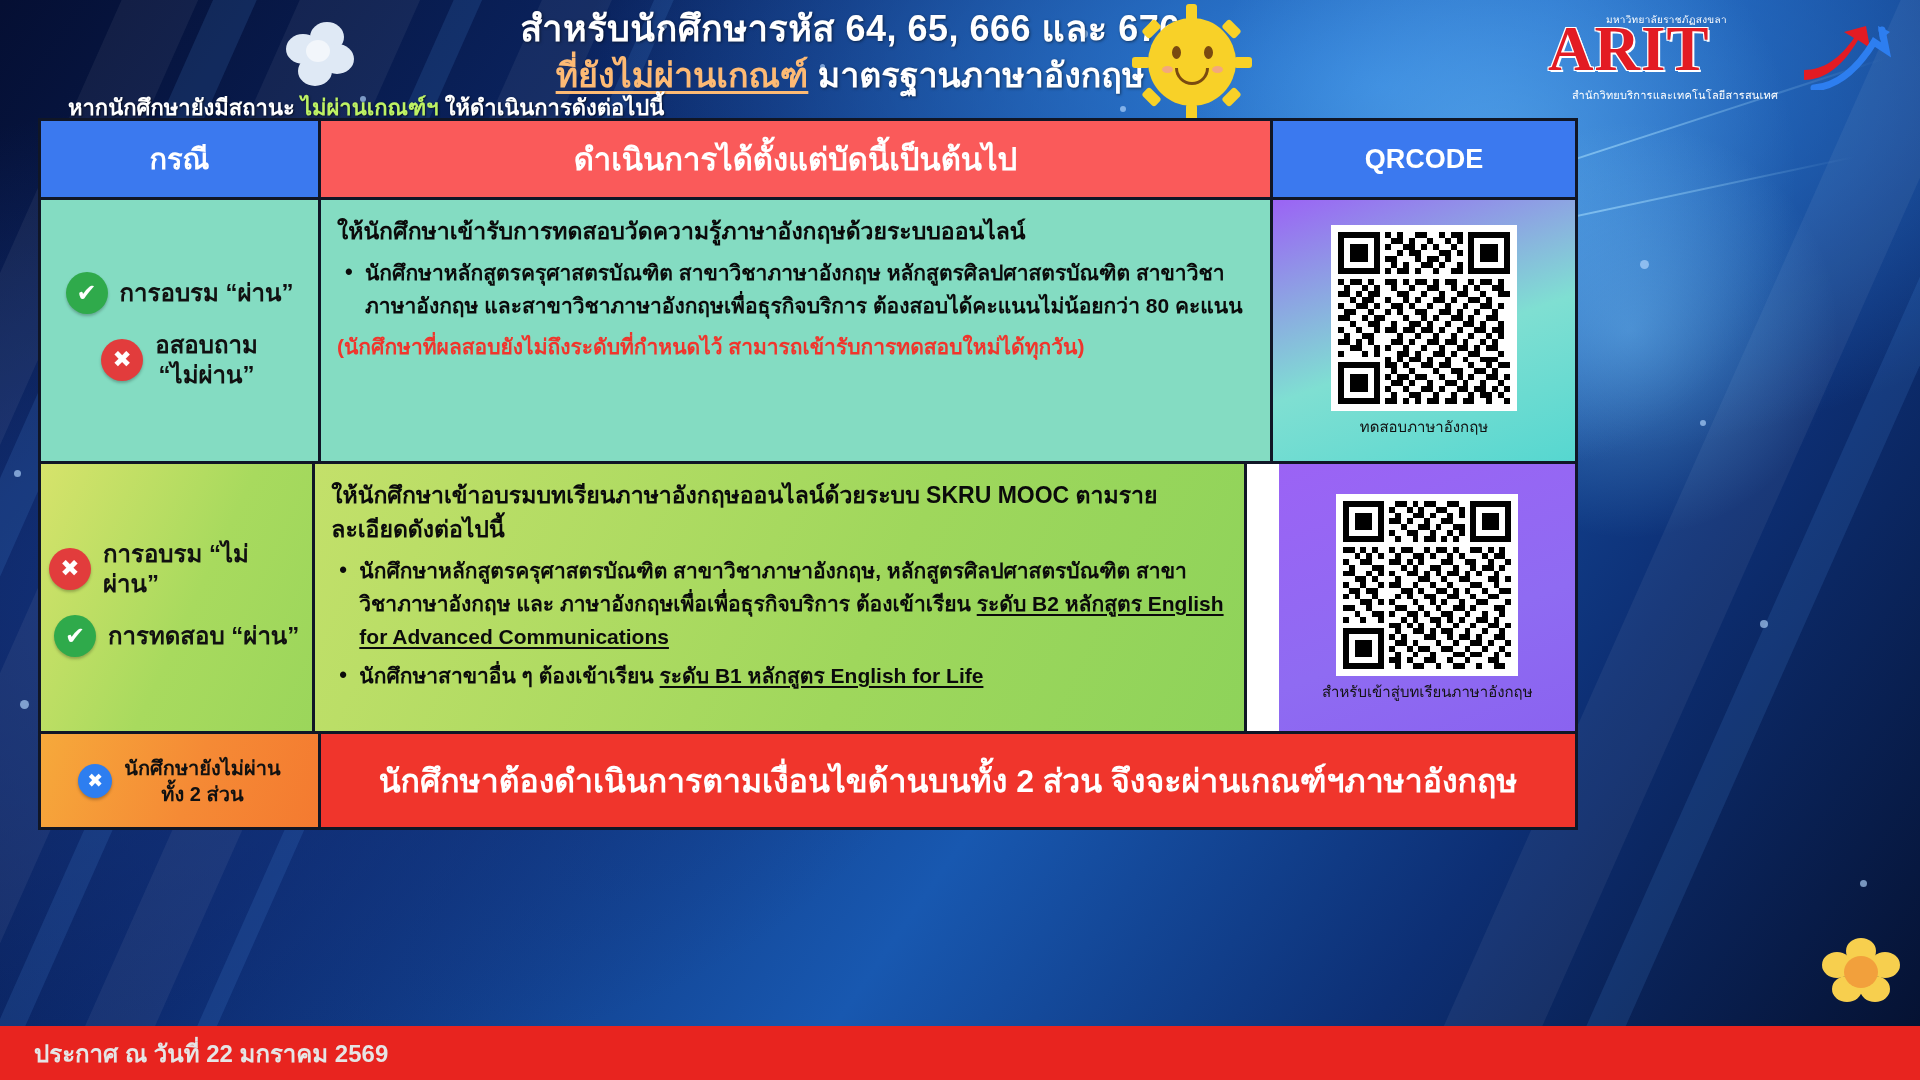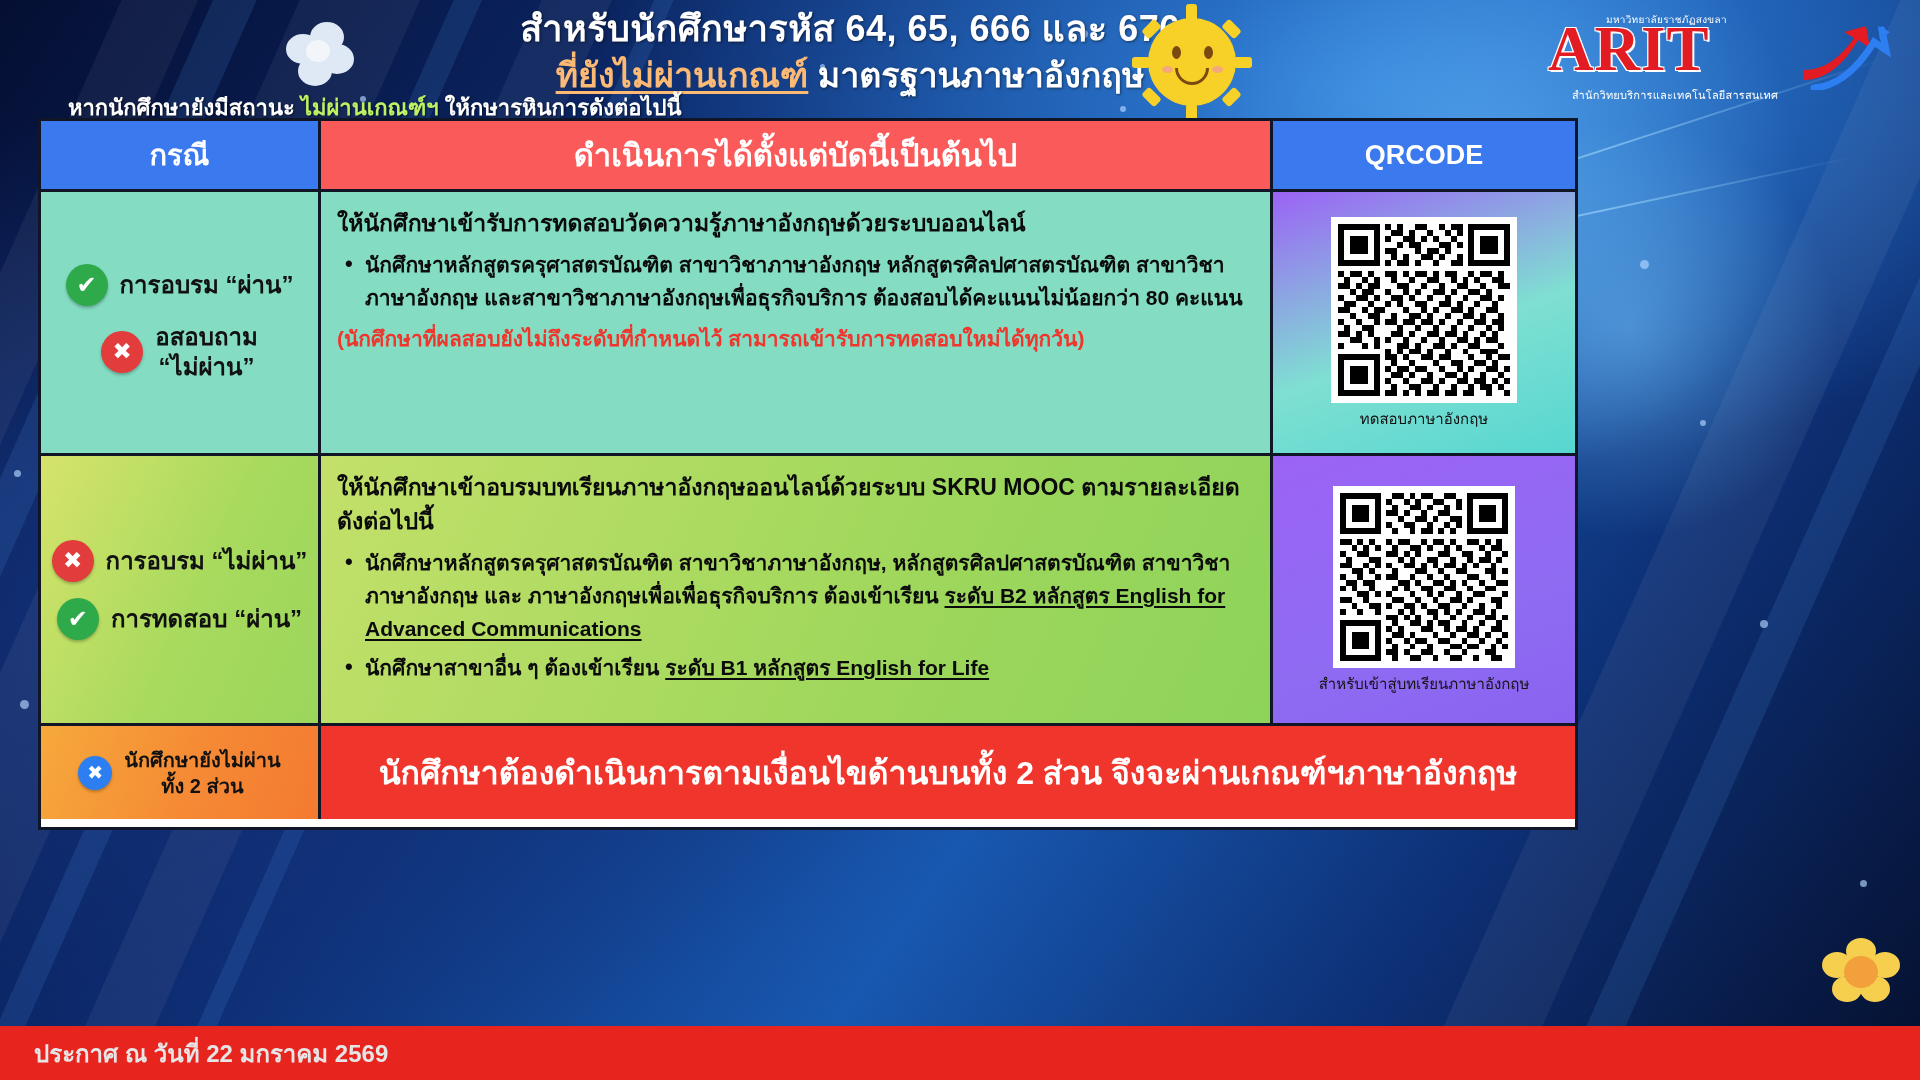--- a/index.html
+++ b/index.html
@@ -91,21 +91,21 @@
     font-size: 11px; color: #ffffff; white-space: nowrap; letter-spacing: .2px;
   }
   .logo-arrows { position: absolute; right: 6px; top: 14px; width: 92px; height: 66px; }
 
   
   #table {
     position: absolute; left: 38px; top: 118px; width: 1540px; height: 712px;
     border: 3px solid #101626; z-index: 6; background: #fff;
     display: flex; flex-direction: column;
   }
-  .thead { display: flex; height: 68px; }
+  .thead { display: flex; height: 76px; }
   .th {
     display: flex; align-items: center; justify-content: center;
     color: #ffffff; font-weight: bold; border-right: 3px solid #101626;
   }
   .th:last-child { border-right: none; }
   .th-case { width: 280px; background: #3b79ef; font-size: 29px; }
   .th-action { width: 952px; background: #fa5a5a; font-size: 31px; }
   .th-qr { width: 302px; background: #3b79ef; font-size: 27px; }
 
   .trow { display: flex; border-top: 3px solid #101626; }
@@ -125,21 +125,21 @@
     width: 302px; display: flex; flex-direction: column;
     align-items: center; justify-content: center; gap: 6px; padding: 8px 4px;
   }
 
   .c1-case { background: #84dcc2; }
   .c1-action { background: #84dcc2; }
   .c1-qr { background: linear-gradient(160deg, #9b63f5 0%, #7fdfd2 55%, #56d7d0 100%); }
 
   .c2-case { background: linear-gradient(115deg, #d6e36b 0%, #a8da5e 55%, #9bd65b 100%); }
   .c2-action { background: linear-gradient(115deg, #c3e06a 0%, #9fd75c 60%, #8ed35a 100%); }
-  .c2-qr { background: linear-gradient(160deg, #9b63f5 0%, #8f6bf2 60%, #8a63f0 100%); }
+  .c2-qr { background: linear-gradient(160deg, #9b63f5 0%, #8f6bf2 60%, #8a63f0 100%); margin-left: 32px; }
 
   .c3-case { background: linear-gradient(110deg, #f6a93b 0%, #f58a35 55%, #f47a30 100%); }
   .c3-action {
     width: 1254px; background: #f0352c; border-right: none;
     display: flex; align-items: center; justify-content: center; padding: 4px 12px;
   }
 
   
   .case-item { display: flex; align-items: center; gap: 12px; }
   .case-item-label {
@@ -248,21 +248,21 @@
     <div class="hdr-l1">สำหรับนักศึกษารหัส 64, 65, 666 และ 676</div>
     <div class="hdr-l2">
       <span class="hdr-red-u">ที่ยังไม่ผ่านเกณฑ์</span>
       <span class="hdr-white">มาตรฐานภาษาอังกฤษ</span>
     </div>
   </div>
 
   <div class="subnote">
     <span>หากนักศึกษายังมีสถานะ</span>
     <span class="red-u">ไม่ผ่านเกณฑ์ฯ</span>
-    <span>ให้กษารหินการดังต่อไปนี้</span>
+    <span>ให้ดำเนินการดังต่อไปนี้</span>
   </div>
 
   <div>
     <div class="sun-ray" style="position:absolute;left:1186px;top:4px;width:11px;height:18px;"></div>
     <div class="sun-ray" style="position:absolute;left:1186px;top:104px;width:11px;height:18px;"></div>
     <div class="sun-ray" style="position:absolute;left:1132px;top:57px;width:18px;height:11px;"></div>
     <div class="sun-ray" style="position:absolute;left:1234px;top:57px;width:18px;height:11px;"></div>
     <div class="sun-ray" style="position:absolute;left:1146px;top:20px;width:11px;height:18px;transform:rotate(45deg);"></div>
     <div class="sun-ray" style="position:absolute;left:1226px;top:20px;width:11px;height:18px;transform:rotate(-45deg);"></div>
     <div class="sun-ray" style="position:absolute;left:1146px;top:88px;width:11px;height:18px;transform:rotate(-45deg);"></div>

